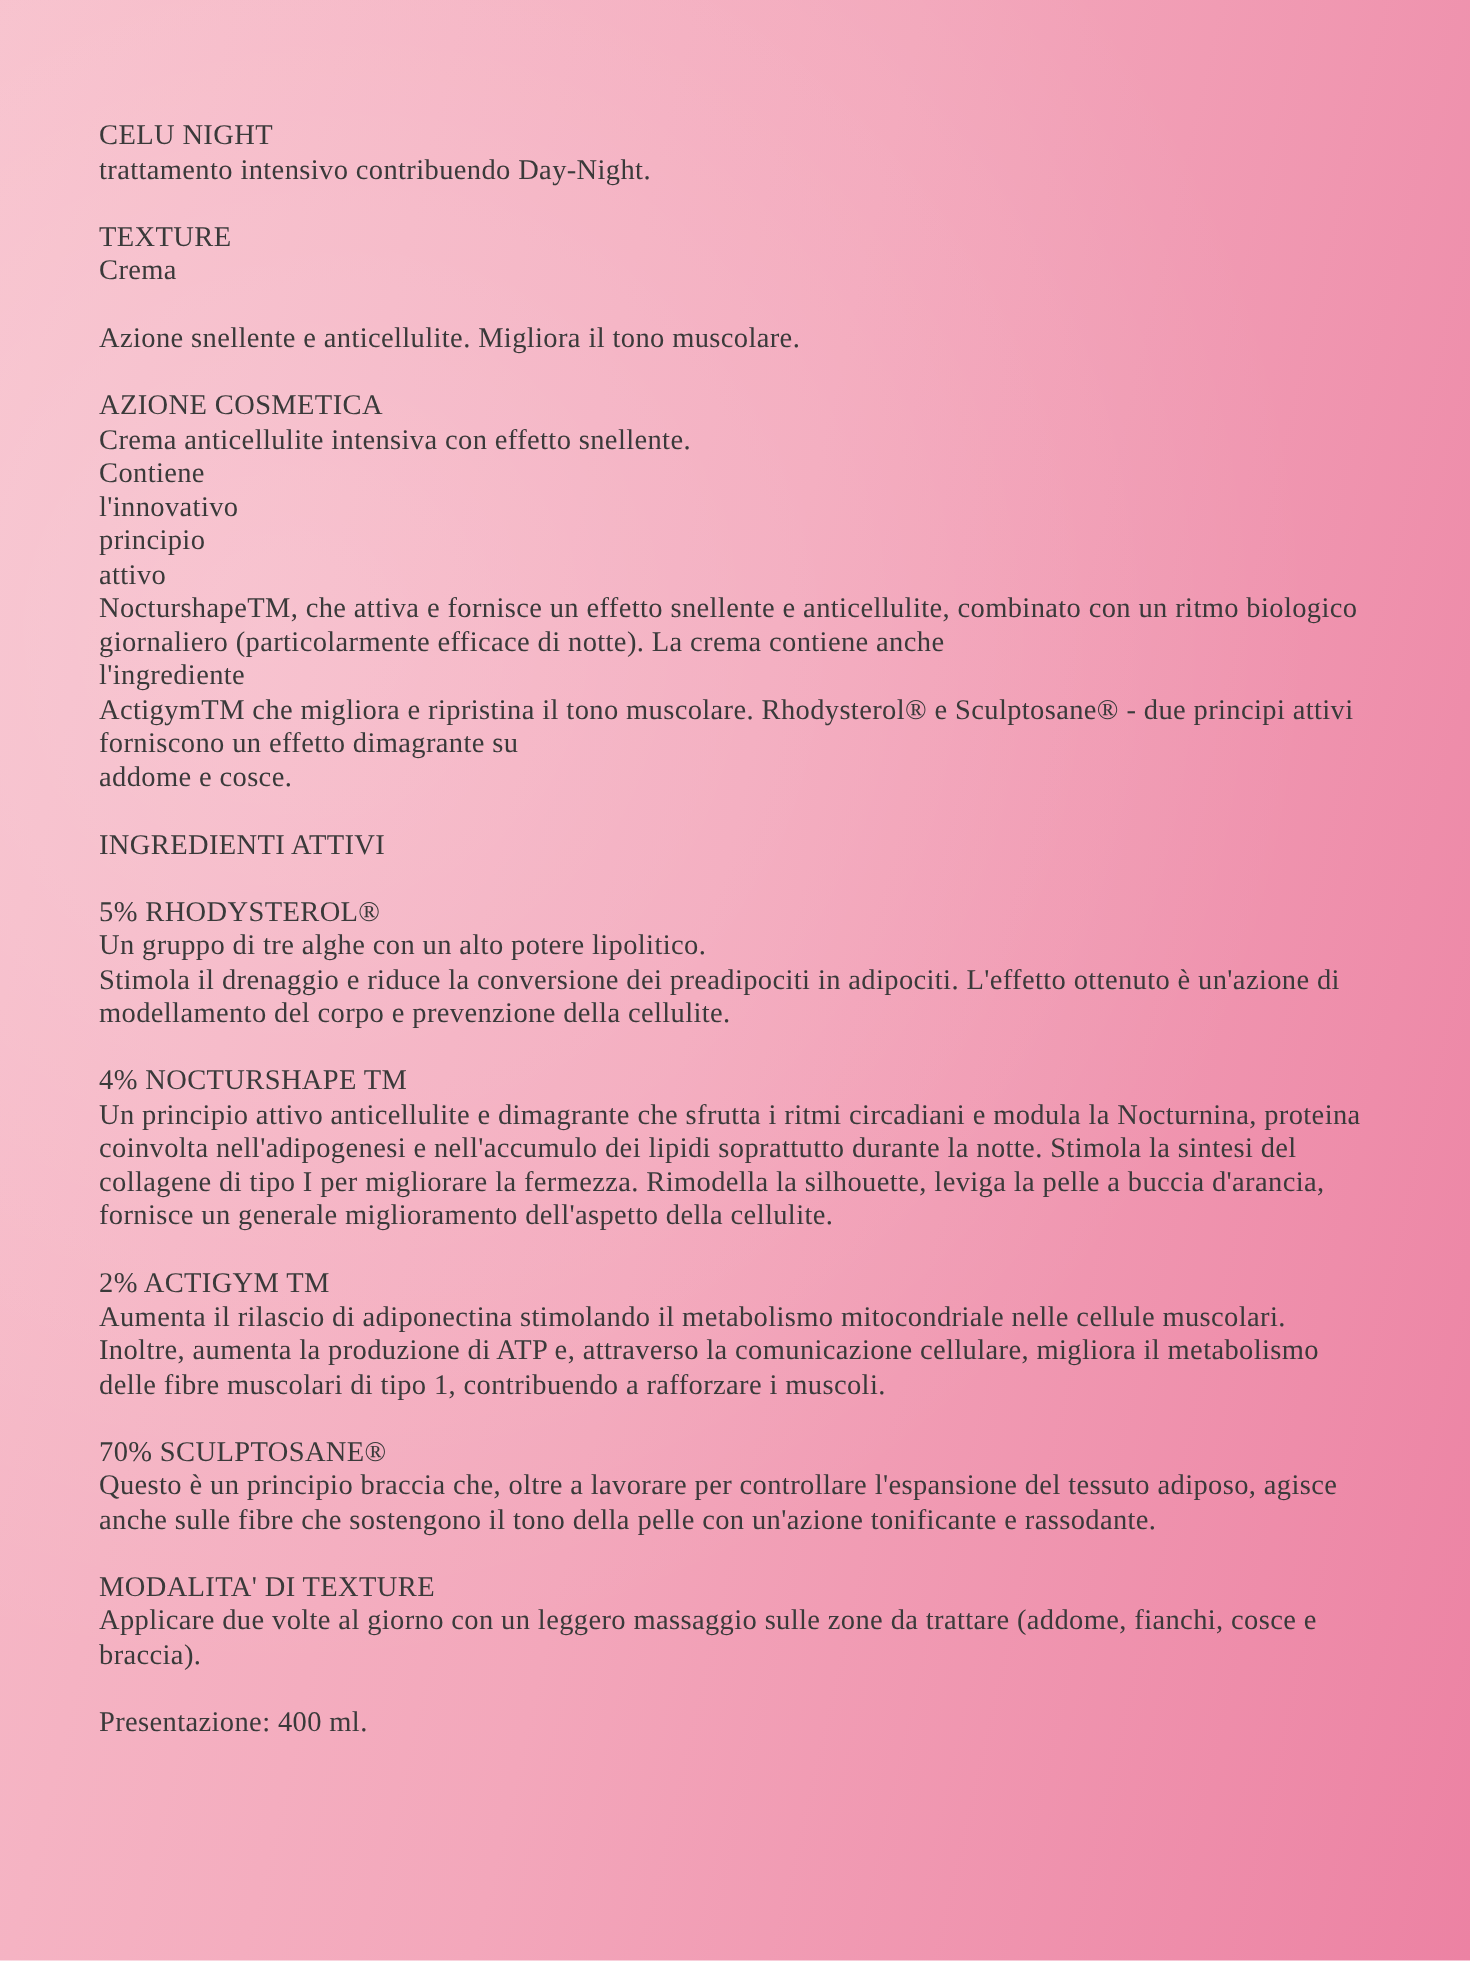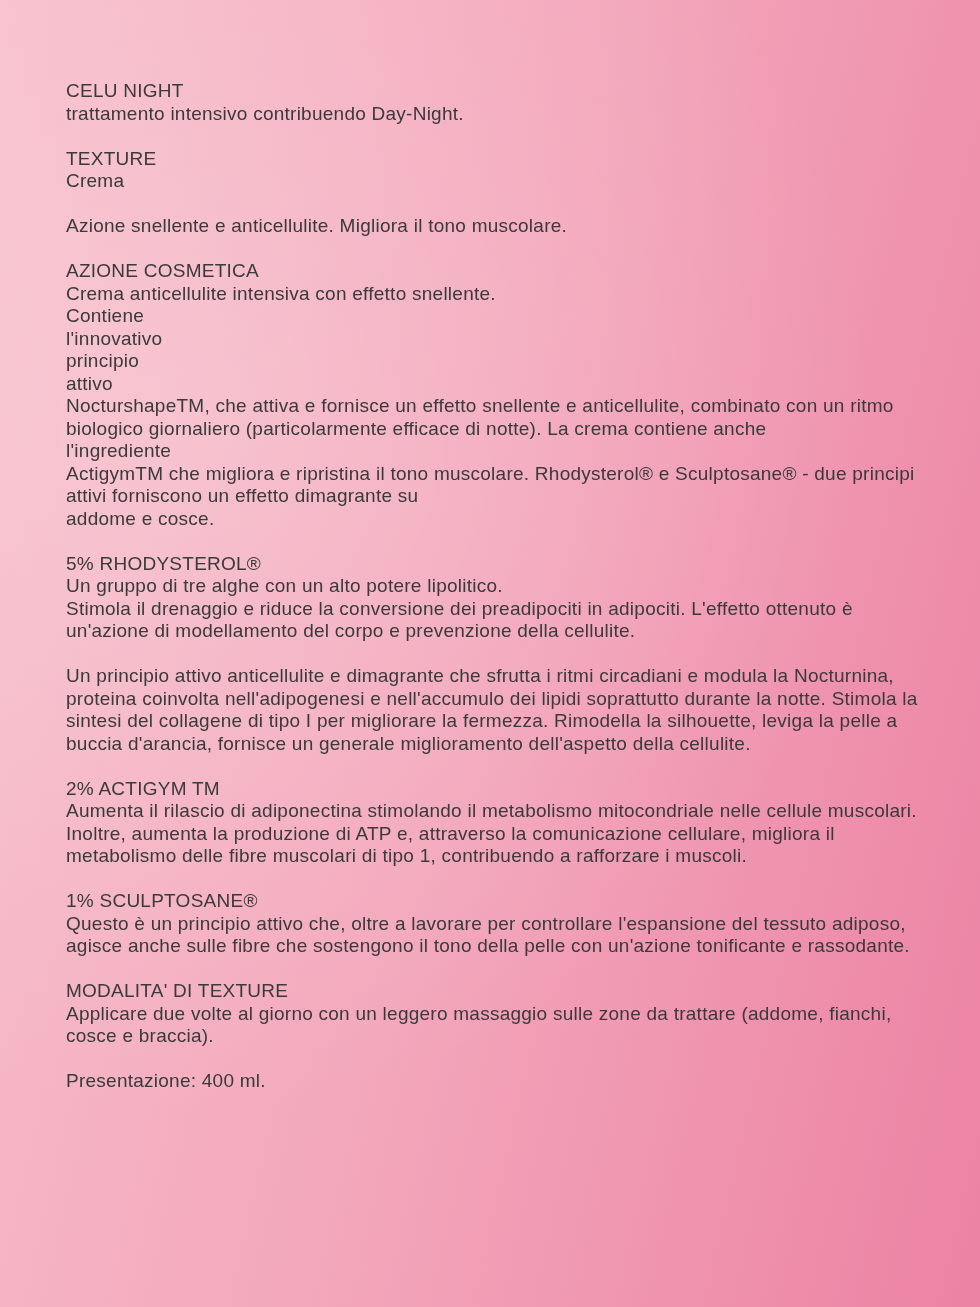--- a/index.html
+++ b/index.html
@@ -18,20 +18,21 @@
   .doc {
     box-sizing: border-box;
     padding: 80px 62px 0 66px;
     color: #3a3a3a;
     font-size: 19px;
     line-height: 22.5px;
     letter-spacing: 0.25px;
   }
   .sec {
     margin: 0 0 22.5px 0;
+    font-family: Liberation Serif, serif;
   }
   .h, .b {
     white-space: pre-line;
   }
 </style>
 </head>
 <body>
 
 <div class="doc">
 
@@ -55,40 +56,44 @@
 Contiene
 l'innovativo
 principio
 attivo
 NocturshapeTM, che attiva e fornisce un effetto snellente e anticellulite, combinato con un ritmo biologico giornaliero (particolarmente efficace di notte). La crema contiene anche
 l'ingrediente
 ActigymTM che migliora e ripristina il tono muscolare. Rhodysterol® e Sculptosane® - due principi attivi forniscono un effetto dimagrante su
 addome e cosce.</div>
   </section>
 
+  <section class="sec">
+    <div class="h">INGREDIENTI ATTIVI</div>
+  </section>
 
   <section class="sec">
     <div class="h">5% RHODYSTEROL®</div>
     <div class="b">Un gruppo di tre alghe con un alto potere lipolitico.
 Stimola il drenaggio e riduce la conversione dei preadipociti in adipociti. L'effetto ottenuto è un'azione di modellamento del corpo e prevenzione della cellulite.</div>
   </section>
 
   <section class="sec">
+    <div class="h">4% NOCTURSHAPE TM</div>
     <div class="b">Un principio attivo anticellulite e dimagrante che sfrutta i ritmi circadiani e modula la Nocturnina, proteina coinvolta nell'adipogenesi e nell'accumulo dei lipidi soprattutto durante la notte. Stimola la sintesi del collagene di tipo I per migliorare la fermezza. Rimodella la silhouette, leviga la pelle a buccia d'arancia, fornisce un generale miglioramento dell'aspetto della cellulite.</div>
   </section>
 
   <section class="sec">
     <div class="h">2% ACTIGYM TM</div>
     <div class="b">Aumenta il rilascio di adiponectina stimolando il metabolismo mitocondriale nelle cellule muscolari.
 Inoltre, aumenta la produzione di ATP e, attraverso la comunicazione cellulare, migliora il metabolismo delle fibre muscolari di tipo 1, contribuendo a rafforzare i muscoli.</div>
   </section>
 
   <section class="sec">
-    <div class="h">1% SCULPTOSANE®</div>
-    <div class="b">Questo è un principio attivo che, oltre a lavorare per controllare l'espansione del tessuto adiposo, agisce anche sulle fibre che sostengono il tono della pelle con un'azione tonificante e rassodante.</div>
+    <div class="h">70% SCULPTOSANE®</div>
+    <div class="b">Questo è un principio braccia che, oltre a lavorare per controllare l'espansione del tessuto adiposo, agisce anche sulle fibre che sostengono il tono della pelle con un'azione tonificante e rassodante.</div>
   </section>
 
   <section class="sec">
     <div class="h">MODALITA' DI TEXTURE</div>
     <div class="b">Applicare due volte al giorno con un leggero massaggio sulle zone da trattare (addome, fianchi, cosce e braccia).</div>
   </section>
 
   <section class="sec">
     <div class="b">Presentazione: 400 ml.</div>
   </section>

